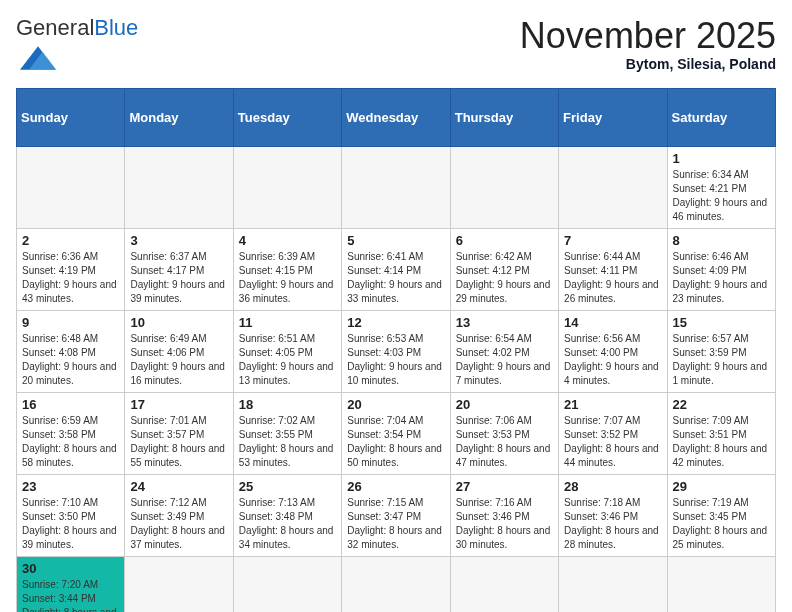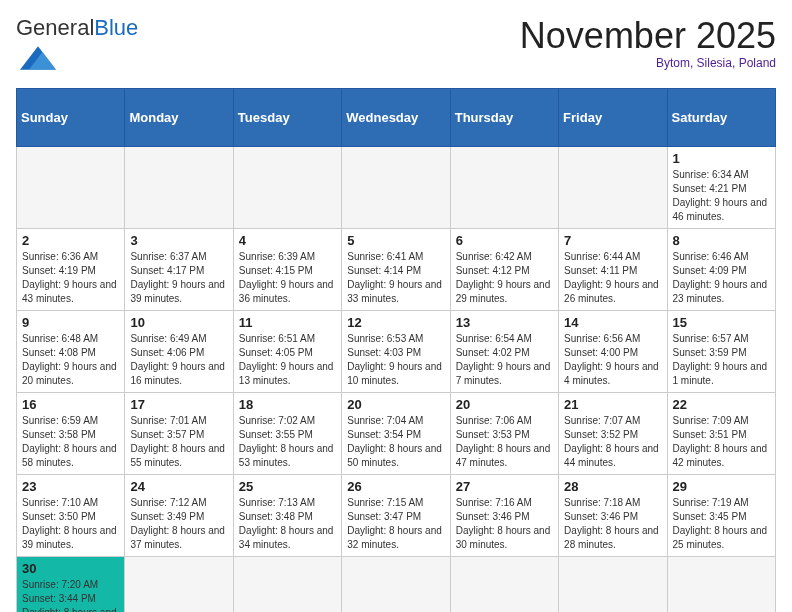--- a/index.html
+++ b/index.html
@@ -35,22 +35,23 @@
     .title-block {
       text-align: right;
     }
     .month-title {
       font-size: 36px;
       font-weight: normal;
       color: #222;
       line-height: 1.1;
     }
     .location {
-      font-size: 12px;
-      color: #4c1d95;
+      font-size: 14px;
+      color: #0f172a;
+      font-weight: bold;
     }
     .calendar {
       width: 100%;
       border-collapse: collapse;
       border: 1px solid #ccc;
     }
     .calendar th {
       background: #2e6db4;
       color: #fff;
       font-size: 13px;

